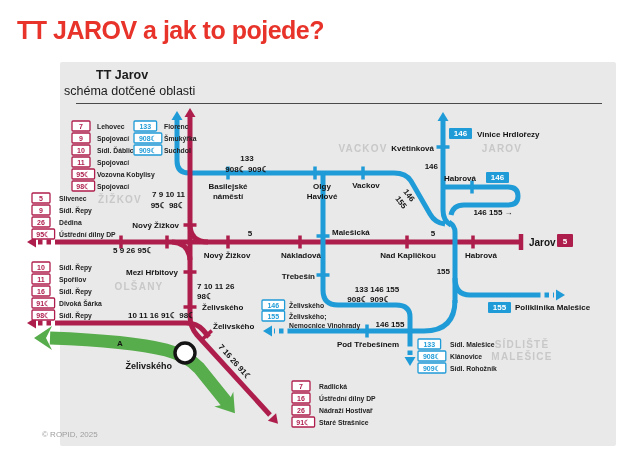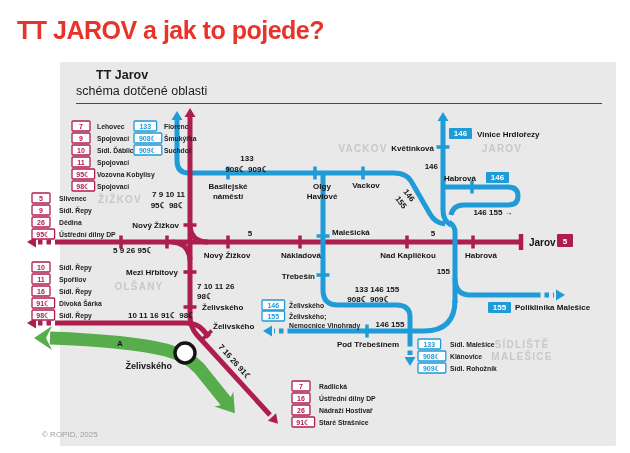--- a/index.html
+++ b/index.html
@@ -1,21 +1,21 @@
 <!DOCTYPE html>
 <html style="--title: #e8332a; --tram: #ae1e4c; --bus: #1f9bd7; --metro: #57ac4b; --panel: #e9e9e9; --area: #c8c8c8;"><head>
 <meta charset="utf-8">
 <style>
   html,body{margin:0;padding:0;width:630px;height:453px;background:#fff;overflow:hidden;
     font-family:"Liberation Sans", sans-serif;}
   :root{--tram:#ae1e4c;--bus:#1f9bd7;--metro:#57ac4b;--panel:#e9e9e9;--title:#e8332a;--area:#c8c8c8;}
   .page-title{position:absolute;left:17px;top:16px;font-size:25px;font-weight:bold;color:var(--title);letter-spacing:-.5px;}
   .panel{position:absolute;left:60px;top:62px;width:556px;height:384px;background:var(--panel);border-radius:2px;}
   .panel-heading{position:absolute;left:68px;top:68px;font-size:12.5px;font-weight:bold;color:#1c1c1c;margin-left:28px;}
-  .panel-sub{position:absolute;left:76px;top:84px;font-size:12.5px;color:#1c1c1c;}
+  .panel-sub{position:absolute;left:64px;top:84px;font-size:12.5px;color:#1c1c1c;}
   .panel-divider{position:absolute;left:76px;top:103px;width:526px;border-top:1px solid #4a4a4a;}
   svg{position:absolute;left:0;top:0;}
   .tram{stroke:var(--tram);fill:none;stroke-width:5;}
   .bus{stroke:var(--bus);fill:none;stroke-width:5;}
   .metro{stroke:var(--metro);fill:none;stroke-width:13;}
   .dash{stroke-dasharray:4.5,4;}
   .tk{stroke-width:3.5;fill:none;}
   .tkr{stroke:var(--tram);} .tkb{stroke:var(--bus);}
   .ah-tram{fill:var(--tram);} .ah-bus{fill:var(--bus);} .ah-metro{fill:var(--metro);}
   .stop{font-size:8px;font-weight:bold;fill:#141414;}

